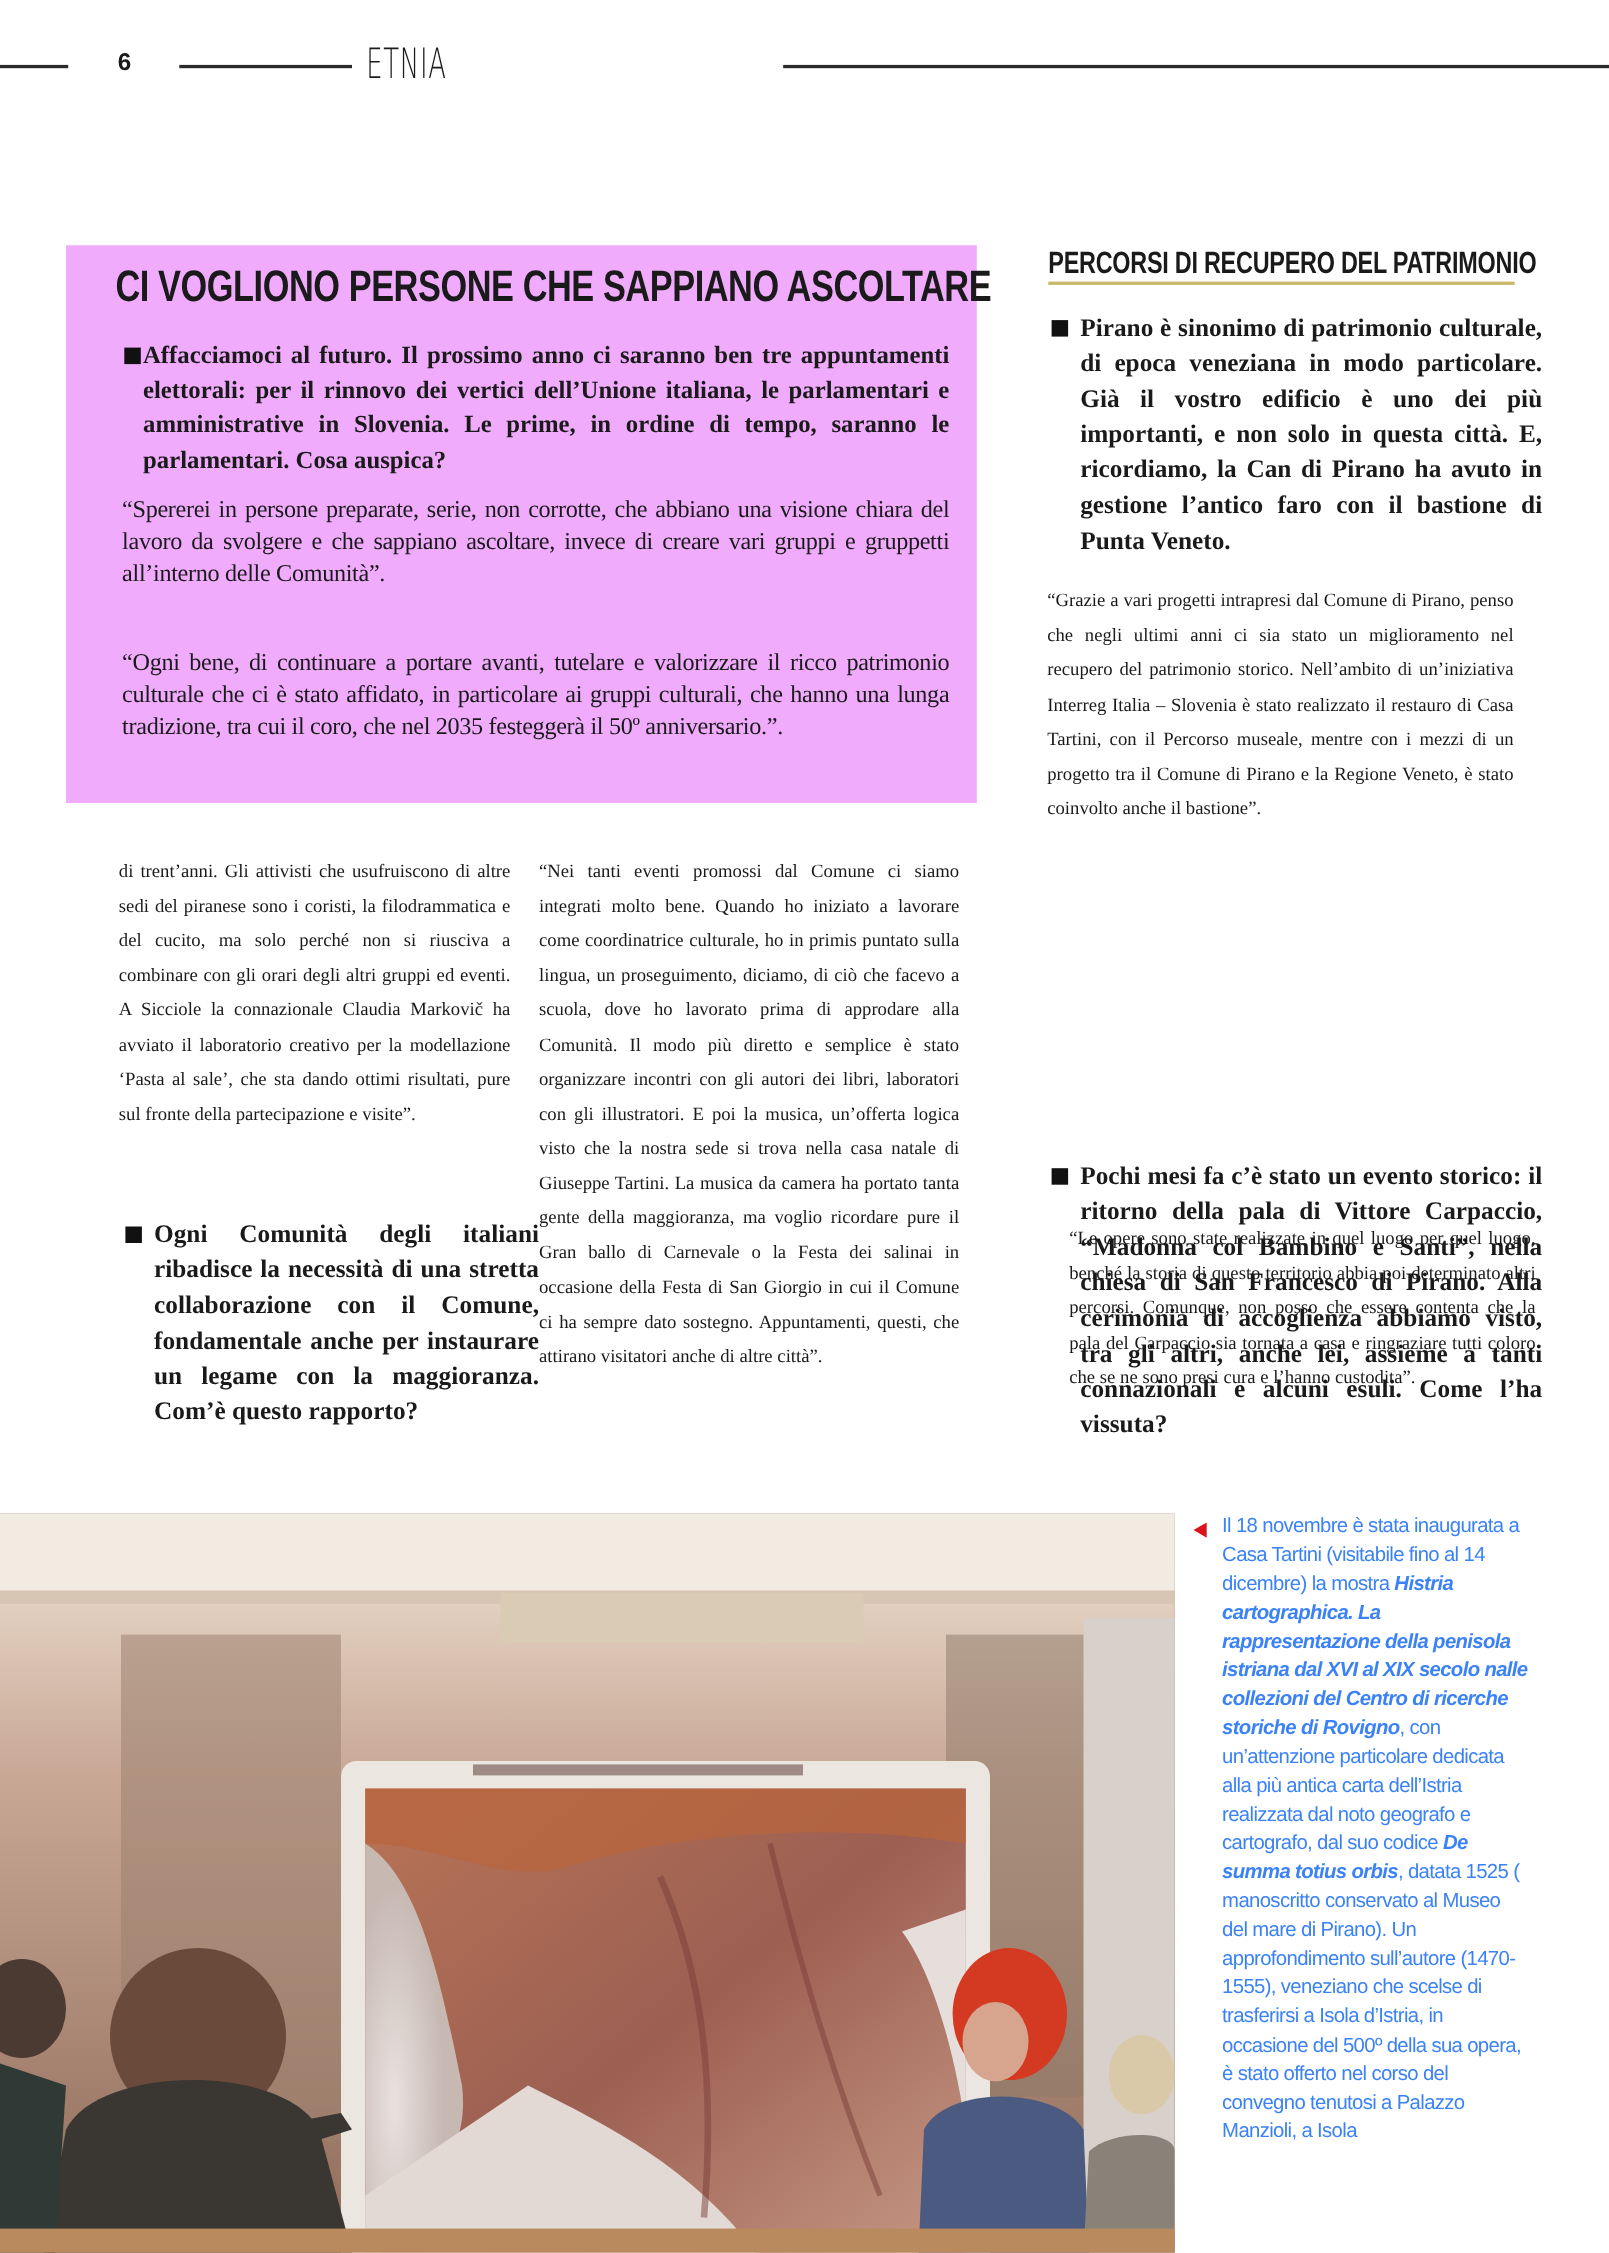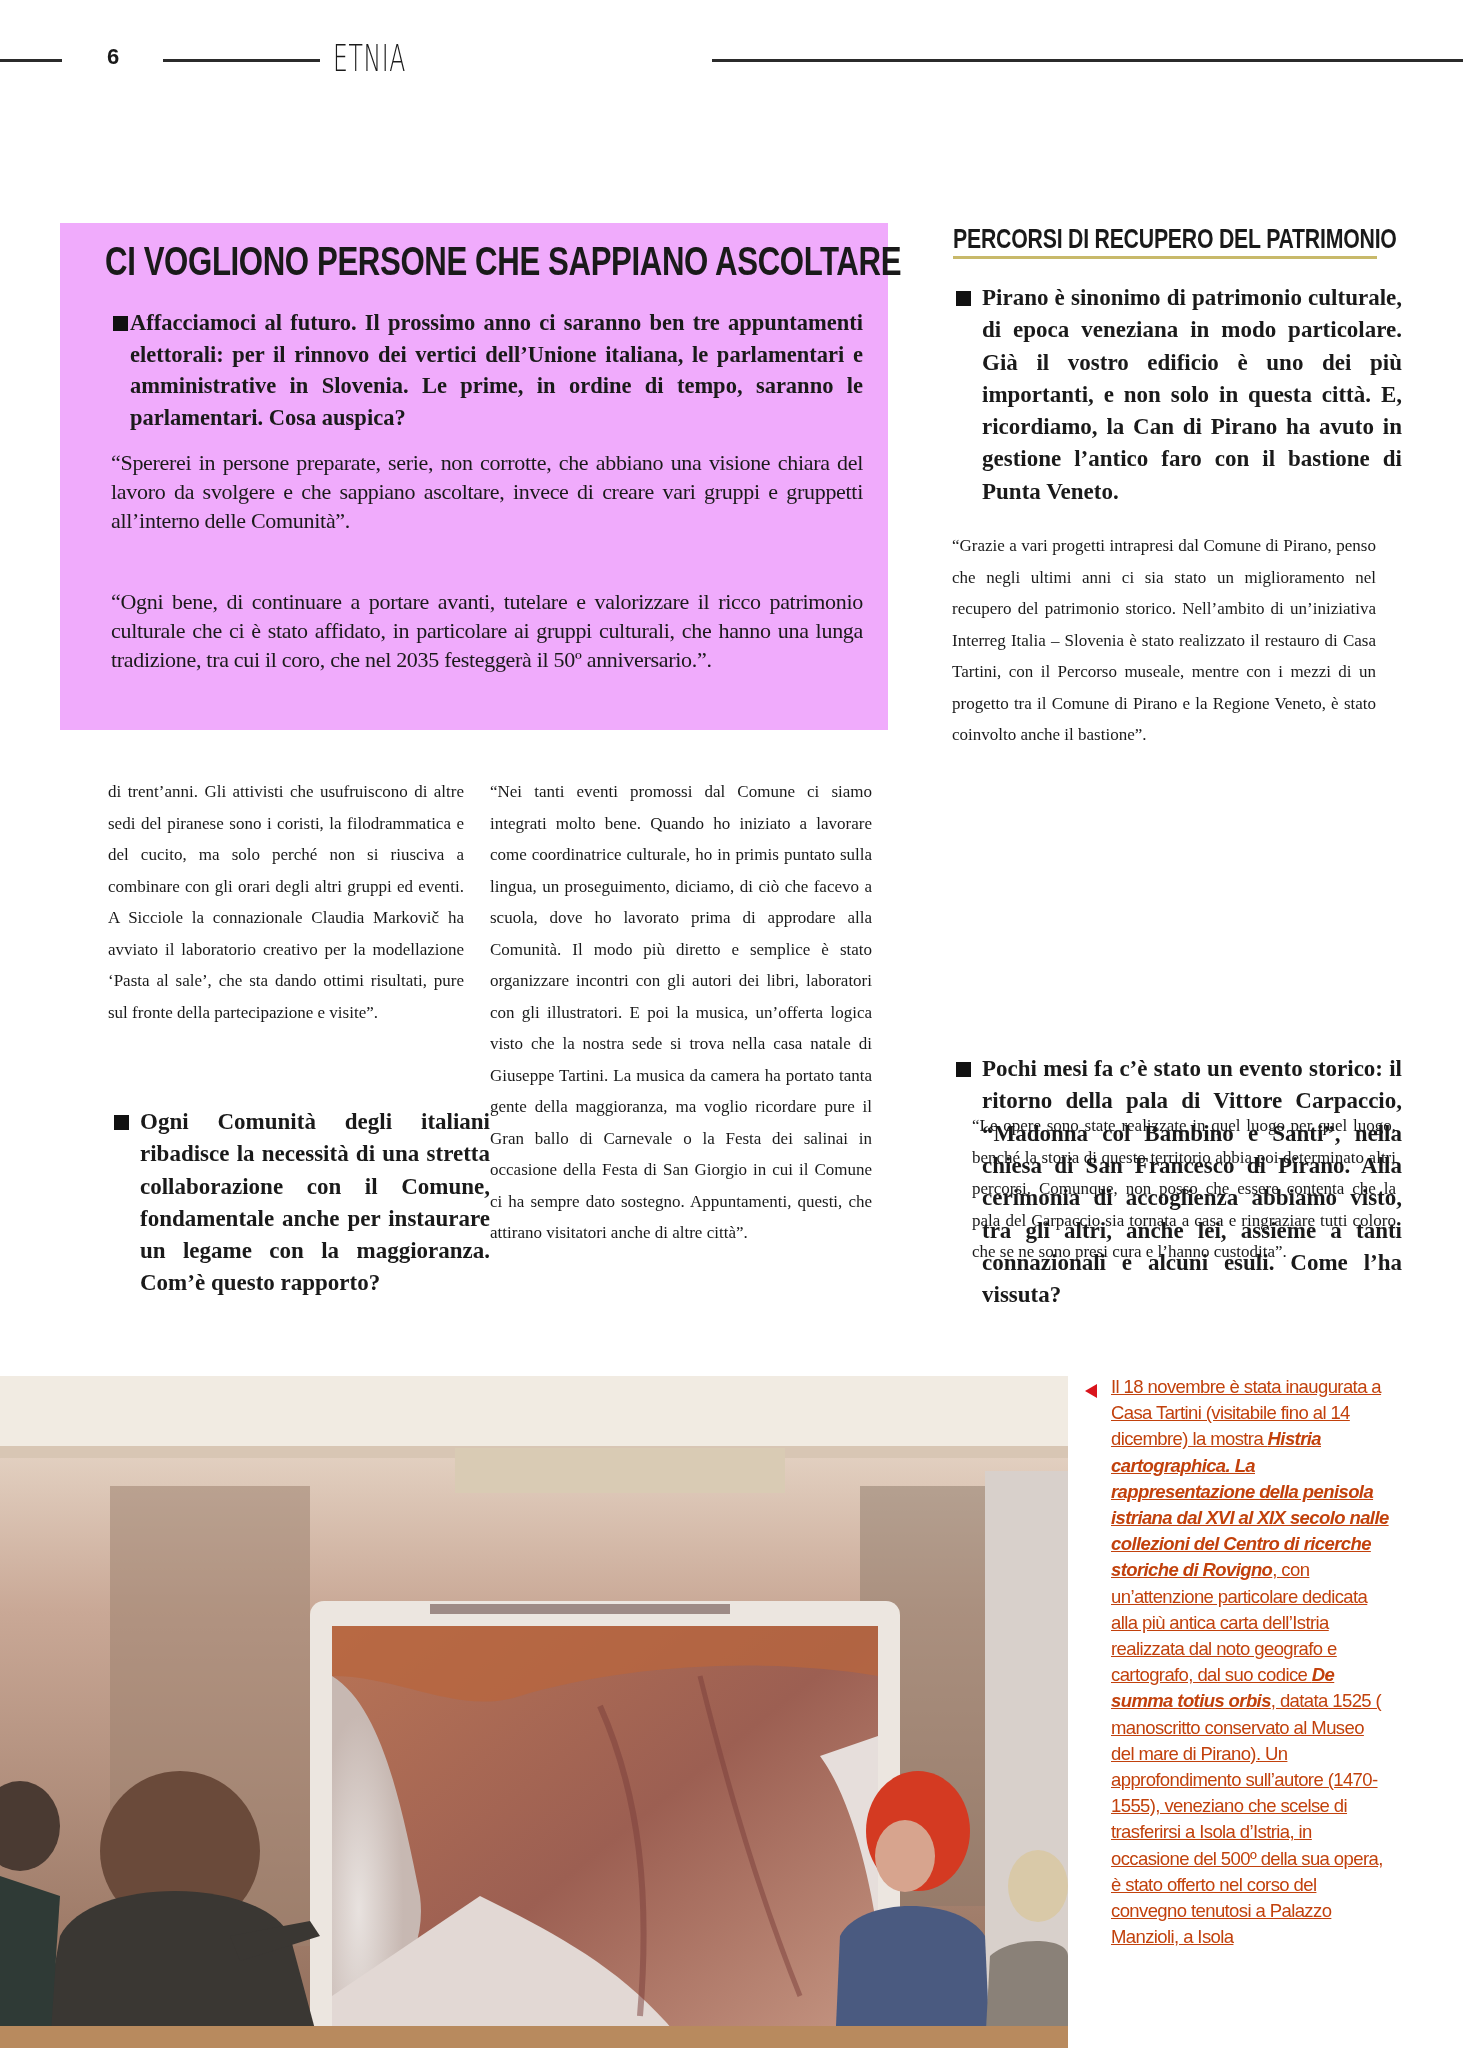--- a/index.html
+++ b/index.html
@@ -39,21 +39,21 @@
 
   .sidebar-title { position: absolute; left: 953px; top: 223px; font-family: "Liberation Sans", sans-serif; font-weight: bold; font-size: 28px; white-space: nowrap; transform: scaleX(0.76); transform-origin: left top; letter-spacing: -0.3px; }
   .sidebar-rule { position: absolute; left: 953px; top: 256px; width: 424px; height: 3px; background: #c8b96a; }
 
   
   .photo { position: absolute; left: 0; top: 1376px; width: 1068px; height: 672px; overflow: hidden; background: #b79683; }
   .photo svg { width: 100%; height: 100%; display: block; }
 
   
   .cap-arrow { position: absolute; left: 1085px; top: 1384px; width: 0; height: 0; border-top: 7px solid transparent; border-bottom: 7px solid transparent; border-right: 12px solid #d9141c; }
-  .caption { position: absolute; left: 1111px; top: 1374px; width: 280px; font-family: "Liberation Sans", sans-serif; font-size: 18.5px; line-height: 26.2px; letter-spacing: -0.6px; color: #c2410c; text-decoration: underline; }
+  .caption { position: absolute; left: 1111px; top: 1374px; width: 280px; font-family: "Liberation Sans", sans-serif; font-size: 18.5px; line-height: 26.2px; letter-spacing: -0.6px; color: #3b82f6; }
   .caption i { font-weight: bold; }
 </style>
 </head>
 <body>
 
 <div class="hdr-line" style="left:0;width:62px;"></div>
 <div class="hdr-page">6</div>
 <div class="hdr-line" style="left:163px;width:157px;"></div>
 <div class="hdr-section">ETNIA</div>
 <div class="hdr-line" style="left:712px;width:751px;"></div>

